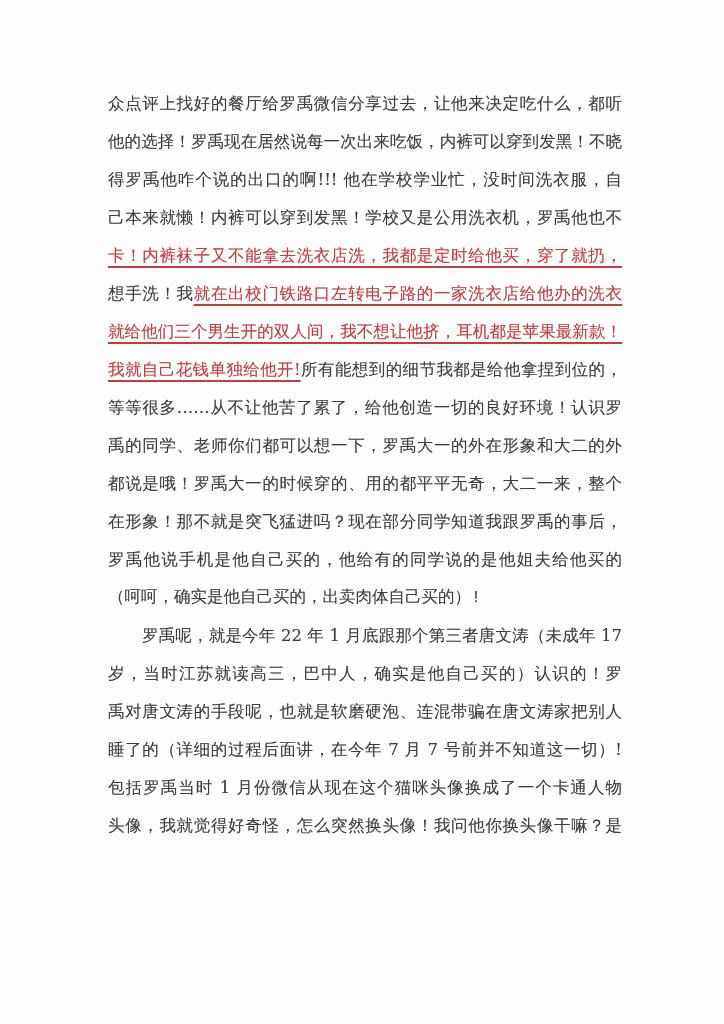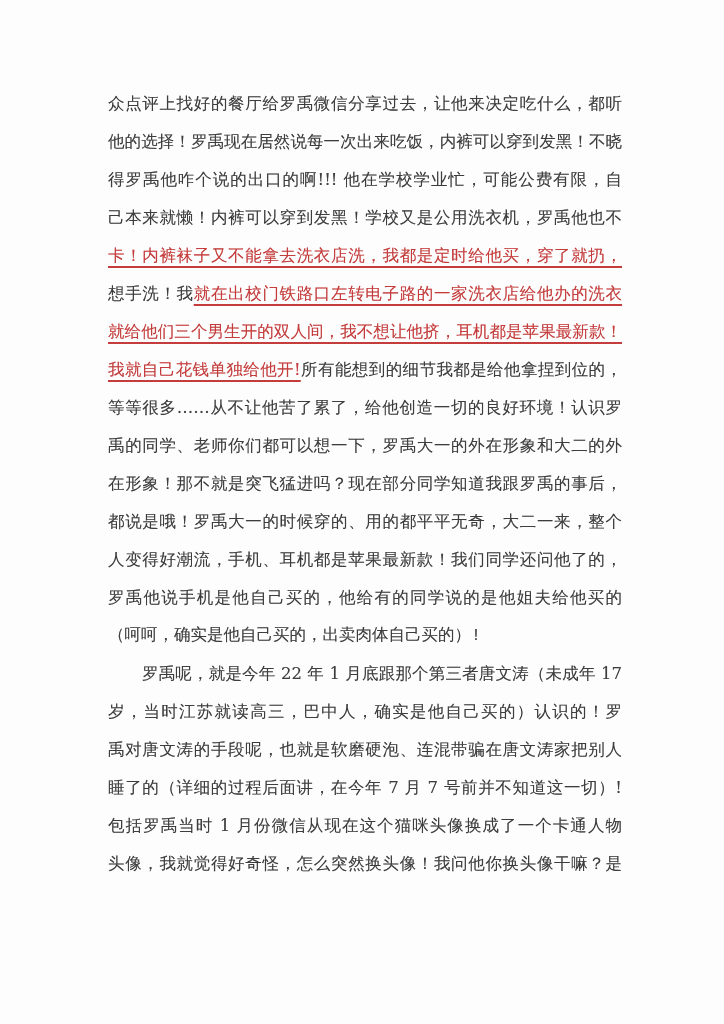--- a/index.html
+++ b/index.html
@@ -45,31 +45,30 @@
     text-shadow: 0 0 0.6px rgba(196,60,60,0.35);
   }
 </style>
 </head>
 <body>
 
 <div class="page">
   <div class="textblock" id="textblock">
       <div class="line"><span class="seg-black">众点评上找好的餐厅给罗禹微信分享过去，让他来决定吃什么，都听</span></div>
       <div class="line"><span class="seg-black">他的选择！罗禹现在居然说每一次出来吃饭，内裤可以穿到发黑！不晓</span></div>
-      <div class="line"><span class="seg-black">得罗禹他咋个说的出口的啊!!! 他在学校学业忙，可能公费有限，自</span></div>
+      <div class="line"><span class="seg-black">得罗禹他咋个说的出口的啊!!! 他在学校学业忙，没时间洗衣服，自</span></div>
       <div class="line"><span class="seg-black">己本来就懒！内裤可以穿到发黑！学校又是公用洗衣机，罗禹他也不</span></div>
       <div class="line"><span class="seg-red">卡！内裤袜子又不能拿去洗衣店洗，我都是定时给他买，穿了就扔，</span></div>
       <div class="line"><span class="seg-black">想手洗！我</span><span class="seg-red">就在出校门铁路口左转电子路的一家洗衣店给他办的洗衣</span></div>
       <div class="line"><span class="seg-red">就给他们三个男生开的双人间，我不想让他挤，耳机都是苹果最新款！</span></div>
       <div class="line"><span class="seg-red">我就自己花钱单独给他开!</span><span class="seg-black">所有能想到的细节我都是给他拿捏到位的，</span></div>
       <div class="line"><span class="seg-black">等等很多……从不让他苦了累了，给他创造一切的良好环境！认识罗</span></div>
       <div class="line"><span class="seg-black">禹的同学、老师你们都可以想一下，罗禹大一的外在形象和大二的外</span></div>
+      <div class="line"><span class="seg-black">都说是哦！罗禹大一的时候穿的、用的都平平无奇，大二一来，整个</span></div>
       <div class="line"><span class="seg-black">在形象！那不就是突飞猛进吗？现在部分同学知道我跟罗禹的事后，</span></div>
-      <div class="line"><span class="seg-black">都说是哦！罗禹大一的时候穿的、用的都平平无奇，大二一来，整个</span></div>
-      <div class="line"><span class="seg-black">人变得好潮流，手机、耳机都是苹果最新款！我们同学还问他了的，</span></div>
       <div class="line"><span class="seg-black">罗禹他说手机是他自己买的，他给有的同学说的是他姐夫给他买的</span></div>
       <div class="line no-last-justify"><span class="seg-black">（呵呵，确实是他自己买的，出卖肉体自己买的）!</span></div>
       <div class="line" style="text-indent: 34px;"><span class="seg-black">罗禹呢，就是今年 22 年 1 月底跟那个第三者唐文涛（未成年 17</span></div>
       <div class="line"><span class="seg-black">岁，当时江苏就读高三，巴中人，确实是他自己买的）认识的！罗</span></div>
       <div class="line"><span class="seg-black">禹对唐文涛的手段呢，也就是软磨硬泡、连混带骗在唐文涛家把别人</span></div>
       <div class="line"><span class="seg-black">睡了的（详细的过程后面讲，在今年 7 月 7 号前并不知道这一切）!</span></div>
       <div class="line"><span class="seg-black">包括罗禹当时 1 月份微信从现在这个猫咪头像换成了一个卡通人物</span></div>
       <div class="line"><span class="seg-black">头像，我就觉得好奇怪，怎么突然换头像！我问他你换头像干嘛？是</span></div>
     </div>
 </div>

